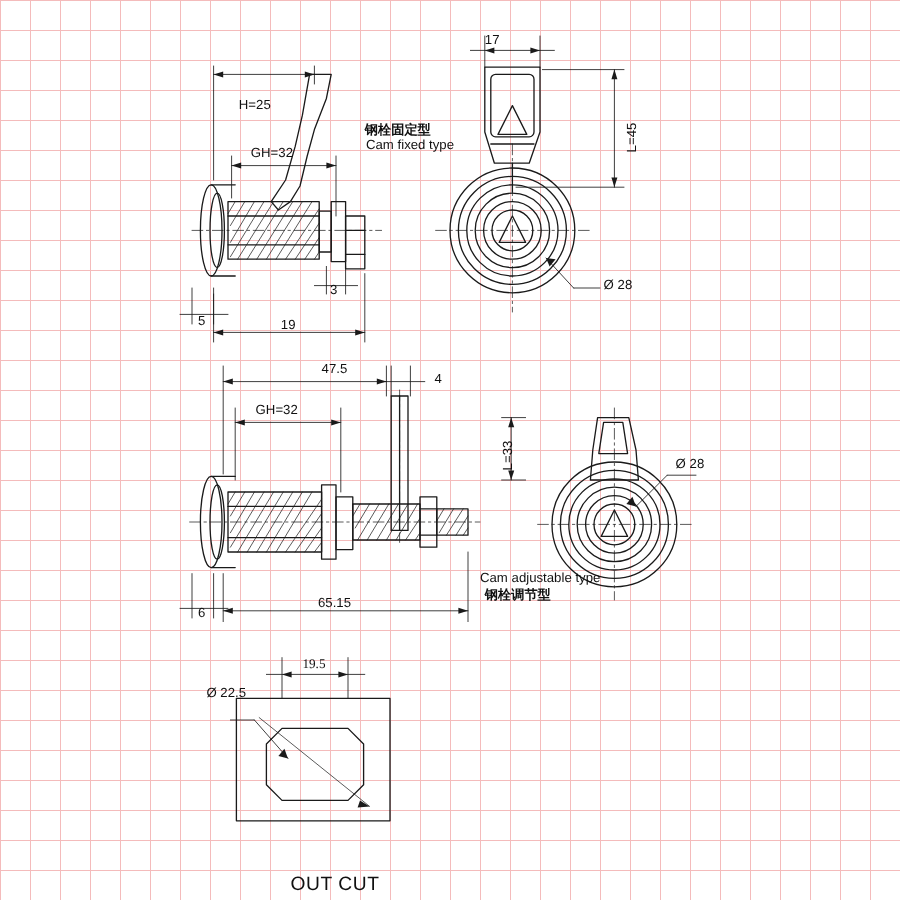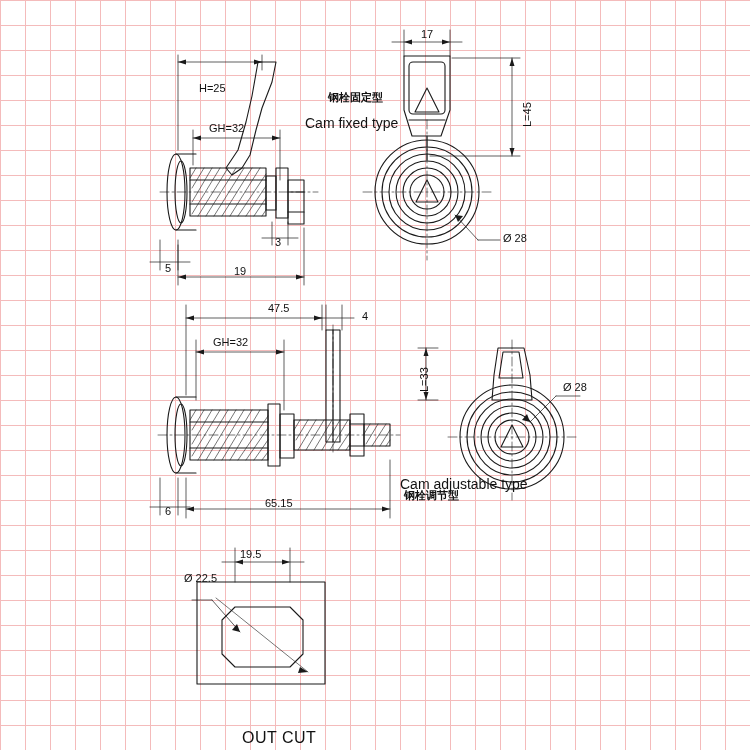--- a/index.html
+++ b/index.html
@@ -36,21 +36,21 @@
     font-size: 11px;
     color: #111;
     white-space: nowrap;
     font-family: "Liberation Sans", sans-serif;
   }
   .lbl.cn {
     font-size: 11px;
     font-weight: bold;
   }
   .lbl.en {
-    font-size: 14px;
+    font-size: 11px;
   }
   .lbl.big {
     font-size: 16px;
     letter-spacing: 0.5px;
   }
   .vert {
     transform: rotate(-90deg);
     transform-origin: left top;
   }
 </style>
@@ -320,33 +320,33 @@
       </g>
     </g>
   </svg>
 
   <div class="lbl" style="left:199px; top:46px;margin-top:36px;">H=25</div>
   <div class="lbl" style="left:209px; top:122px;">GH=32</div>
   <div class="lbl" style="left:165px; top:262px;">5</div>
   <div class="lbl" style="left:275px; top:236px;">3</div>
   <div class="lbl" style="left:234px; top:265px;">19</div>
 
-  <div class="lbl" style="left:421px; top:28px;">17</div>
+  <div class="lbl" style="left:404px; top:28px;">17</div>
   <div class="lbl vert" style="left:521px; top:127px;">L=45</div>
   <div class="lbl" style="left:503px; top:232px;">Ø 28</div>
-  <div class="lbl cn" style="left:304px; top:90px;margin-left:24px;">钢栓固定型</div>
+  <div class="lbl cn" style="left:304px; top:101px;">钢栓固定型</div>
   <div class="lbl en" style="left:305px; top:115px;">Cam fixed type</div>
 
   <div class="lbl" style="left:240px; top:302px;margin-left:28px;">47.5</div>
   <div class="lbl" style="left:213px; top:336px;">GH=32</div>
   <div class="lbl" style="left:362px; top:310px;">4</div>
   <div class="lbl" style="left:165px; top:505px;">6</div>
   <div class="lbl" style="left:265px; top:497px;text-align:center;">65.15</div>
 
   <div class="lbl vert" style="left:418px; top:392px;">L=33</div>
   <div class="lbl" style="left:563px; top:381px;">Ø 28</div>
   <div class="lbl cn" style="left:404px; top:488px;">钢栓调节型</div>
   <div class="lbl en" style="left:400px; top:476px;">Cam adjustable type</div>
 
-  <div class="lbl" style="left:184px; top:572px;">Ø 22.5</div>
-  <div class="lbl" style="left:240px; top:548px;">19.5</div>
+  <div class="lbl" style="left:172px; top:572px;">Ø 22.5</div>
+  <div class="lbl" style="left:252px; top:548px;font-family:Liberation Serif, serif;">19.5</div>
   <div class="lbl big" style="left:242px; top:729px;">OUT CUT</div>
 </div>
 
 </body></html>

